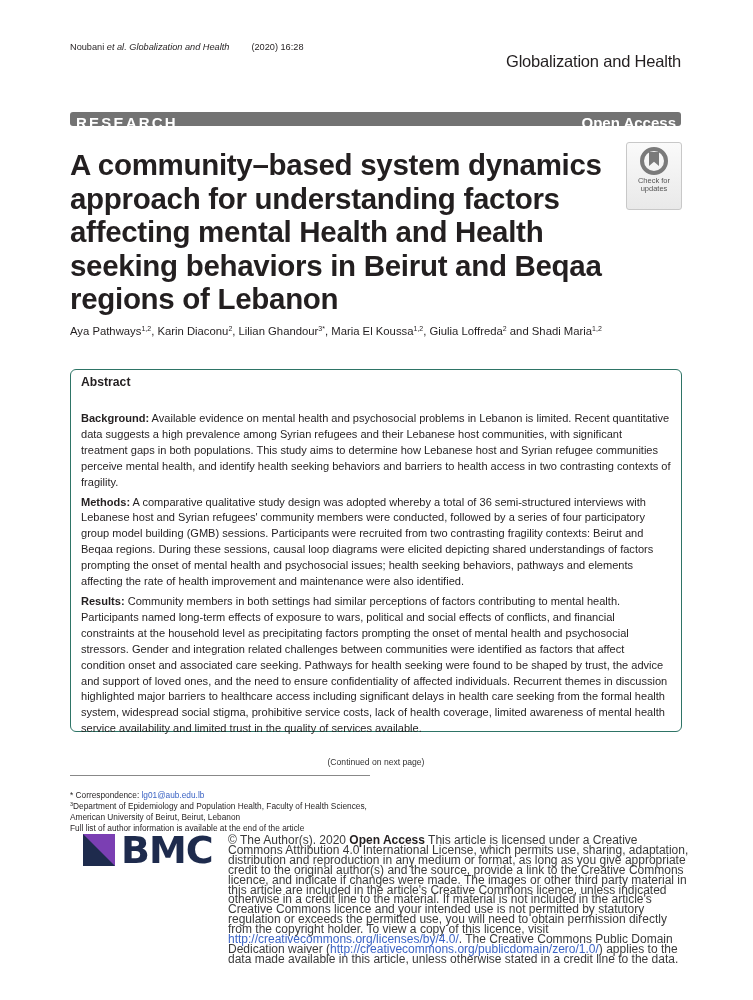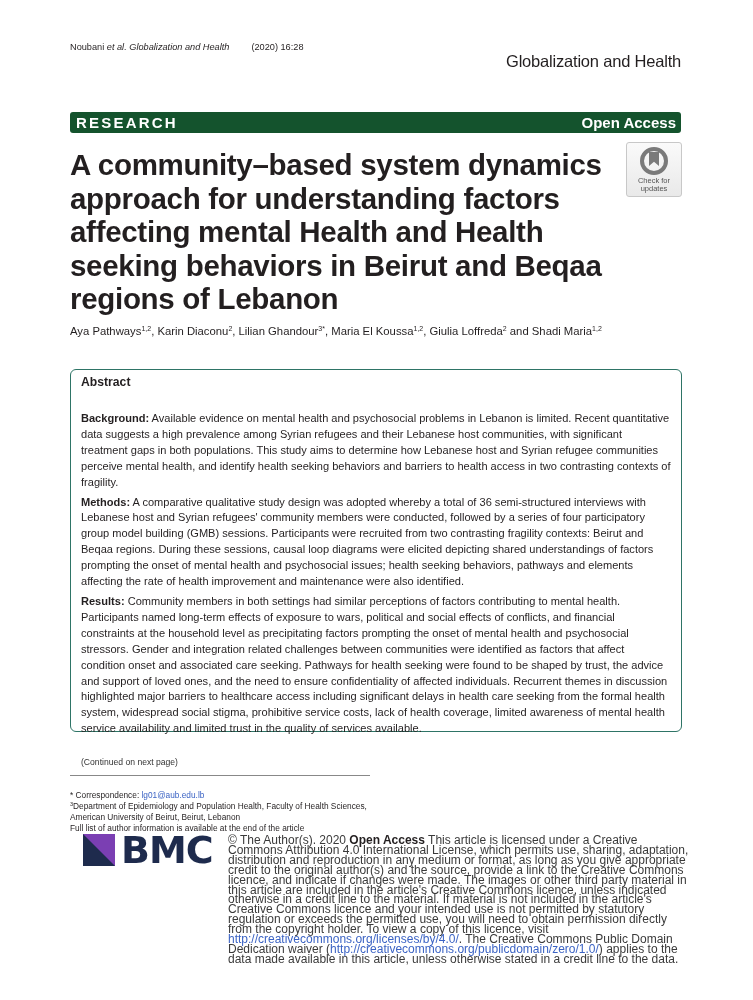--- a/index.html
+++ b/index.html
@@ -4,39 +4,39 @@
 <style>
   * { box-sizing: border-box; margin: 0; padding: 0; }
   html, body { width: 753px; height: 1000px; background: #ffffff; overflow: hidden; }
   body { font-family: "Liberation Sans", "DejaVu Sans", sans-serif; color: #231f20; position: relative; }
 
   .header-left { position: absolute; left: 70px; top: 41px; font-size: 9.2px; line-height: 13px; color: #231f20; }
   .header-left .row1 span.gap { display: inline-block; width: 22px; }
   .header-left em { font-style: italic; }
   .journal-name { position: absolute; right: 72px; top: 52px; font-size: 16.5px; color: #231f20; letter-spacing: -0.2px; }
 
-  .banner { position: absolute; left: 70px; top: 112px; width: 611px; height: 21px; background: #14532d; border-radius: 3px; color: #fff; font-weight: bold; }
+  .banner { position: absolute; left: 70px; top: 112px; width: 611px; height: 14px; background: #737373; border-radius: 3px; color: #fff; font-weight: bold; }
   .banner .research { position: absolute; left: 6px; top: 2px; font-size: 15px; letter-spacing: 2.2px; }
   .banner .oa { position: absolute; right: 5px; top: 2px; font-size: 15px; }
 
   .title { position: absolute; left: 70px; top: 148px; width: 560px; font-size: 29.5px; line-height: 33.5px; color: #231f20; letter-spacing: -0.3px; }
 
-  .cfu { position: absolute; left: 626px; top: 142px; width: 56px; height: 55px; border: 1px solid #c8c8c8; border-radius: 3px; background: linear-gradient(#fafafa, #e9e9e9); text-align: center; }
+  .cfu { position: absolute; left: 626px; top: 142px; width: 56px; height: 68px; border: 1px solid #c8c8c8; border-radius: 3px; background: linear-gradient(#fafafa, #e9e9e9); text-align: center; }
   .cfu .circ { width: 28px; height: 28px; border-radius: 50%; border: 4px solid #7a7a7a; margin: 4px auto 0; position: relative; }
   .cfu .circ::after { content: ""; position: absolute; left: 5px; top: 1px; width: 10px; height: 14px; background: #7a7a7a; clip-path: polygon(0 0,100% 0,100% 100%,50% 70%,0 100%); }
   .cfu .txt { font-size: 7.5px; line-height: 8px; color: #555; margin-top: 2px; }
 
   .authors { position: absolute; left: 70px; top: 325px; font-size: 11.3px; color: #231f20; }
   .authors sup { font-size: 7px; vertical-align: 4px; line-height: 0; }
 
   .abstract { position: absolute; left: 70px; top: 369px; width: 612px; height: 363px; border: 1.5px solid #2e7466; border-radius: 6px; padding: 5px 10px 0 10px; }
   .abstract h2 { font-size: 12.2px; font-weight: bold; margin-bottom: 22px; }
   .abstract p { font-size: 11.05px; line-height: 15.9px; margin-bottom: 4px; color: #231f20; }
   .abstract p b { font-weight: bold; }
-  .abstract .cont { font-size: 8.6px; color: #333; margin-top: 20px; }
+  .abstract .cont { font-size: 8.6px; color: #333; margin-top: 20px; text-align: center; }
 
   .footnote { position: absolute; left: 70px; top: 775px; width: 300px; font-size: 8.3px; line-height: 11px; color: #231f20; border-top: 0.8px solid #888; padding-top: 14px; }
   .footnote .link { color: #3b63c4; }
   .footnote sup { font-size: 5.5px; vertical-align: 3px; line-height: 0; }
 
   .bmc { position: absolute; left: 83px; top: 834px; width: 130px; height: 36px; }
   .bmc .tri { position: absolute; left: 0; top: 0; width: 32px; height: 32px; background: #1e2b4d; }
   .bmc .tri::after { content: ""; position: absolute; left: 0; top: 0; width: 32px; height: 32px; background: #7b3fb3; clip-path: polygon(0 0,100% 0,100% 100%); }
   .bmc .word { position: absolute; left: 38px; top: -6px; font-size: 38px; font-weight: bold; color: #1e2b4d; letter-spacing: -1px; font-family: "DejaVu Sans", sans-serif; }
 

